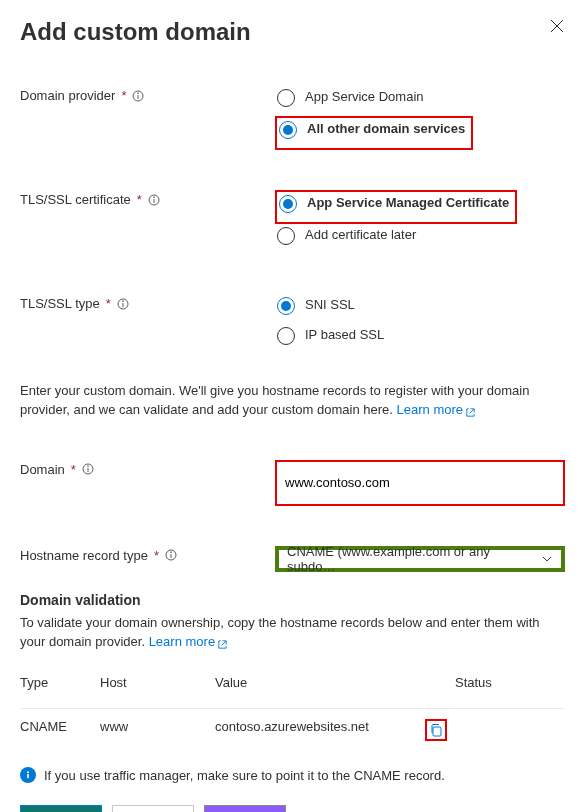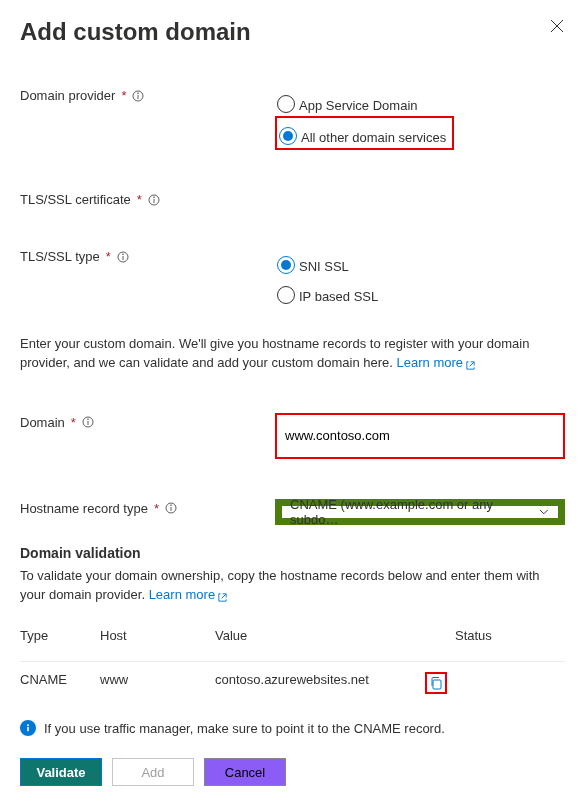--- a/index.html
+++ b/index.html
@@ -21,45 +21,45 @@
   .close svg { stroke:#323130; }
 
   .row { display:flex; align-items:flex-start; margin-bottom: 8px; margin-top: 40px; }
   .label-col { width: 255px; padding-top: 2px; display:flex; align-items:center; gap:4px; }
   .ctrl-col { flex:1; }
   .req { color:#a4262c; margin: 0 2px; }
   .info-icon { width:12px; height:12px; display:inline-flex; }
   .info-icon svg { stroke:#605e5c; fill:none; }
 
   .radio-opt {
-    display:flex; align-items:flex-end; gap:4px; padding:3px 6px 3px 2px;
+    display:flex; align-items:flex-start; gap:10px; padding:3px 6px 3px 2px;
     height: 30px; cursor:pointer;
   }
   .radio {
     width:18px; height:18px; border:1px solid #323130; border-radius:50%;
     display:flex; align-items:center; justify-content:center;
   }
   .radio.sel { border-color:#0078d4; }
   .radio.sel::after { content:""; width:10px; height:10px; background:#0078d4; border-radius:50%; }
 
-  .hl-red { border:2px solid #e60000; display:inline-flex; }
+  .hl-red { border:2px solid #e60000; display:inline-flex;font-weight:bold; }
   .block { margin-bottom: 28px; }
 
   .help-text { line-height:1.45; margin: 6px 0 14px 0; }
   a.link { color:#0078d4; text-decoration:none; }
   .ext-icon { width:11px; height:11px; display:inline-block; vertical-align:middle; margin-left:2px; }
 
   input.text-input {
     width:100%; height:42px; padding:3px 8px; font-family:inherit; font-size:13px;
     border:1px solid #605e5c; outline:none;
   }
   .red-wrap { border:2px solid #e60000; padding:0; }
 
   .select {
-    width:100%; height:26px; border:7px solid #4d7c0f; display:flex;
+    width:100%; height:26px; border:4px solid #4d7c0f; display:flex;
     align-items:center; justify-content:space-between; padding:0 8px; cursor:pointer;
   }
   .chev { width:12px; height:12px; }
 
   .sect-h { font-weight:600; font-size:14px; margin: 20px 0 4px 0; }
 
   table { width:100%; border-collapse:collapse; margin-top:10px; font-size:13px; }
   th { text-align:left; font-weight:400; color:#323130; padding:10px 0 18px 0; border-bottom:1px solid #edebe9; }
   td { padding:10px 6px 10px 0; vertical-align:top; border-bottom:1px solid #8b5cf6; }
   tr:last-child td { border-bottom:none; }
@@ -125,20 +125,32 @@
   <div class="label-col">
     <span>TLS/SSL certificate</span>
     <span class="req">*</span>
     <span class="info-icon">
         <svg viewBox="0 0 12 12">
           <circle cx="6" cy="6" r="5"></circle>
           <line x1="6" y1="5" x2="6" y2="9"></line>
           <circle cx="6" cy="3.2" r="0.4" fill="#605e5c"></circle>
         </svg>
       </span>
+  </div>
+  <div class="ctrl-col">
+    <div class="hl-red">
+      <div class="radio-opt">
+        <span class="radio sel"></span>
+        <span>App Service Managed Certificate</span>
+      </div>
+    </div>
+    <div class="radio-opt">
+      <span class="radio"></span>
+      <span>Add certificate later</span>
+    </div>
   </div>
 </div>
 
 <div class="row block">
   <div class="label-col">
     <span>TLS/SSL type</span>
     <span class="req">*</span>
     <span class="info-icon">
         <svg viewBox="0 0 12 12">
           <circle cx="6" cy="6" r="5"></circle>

